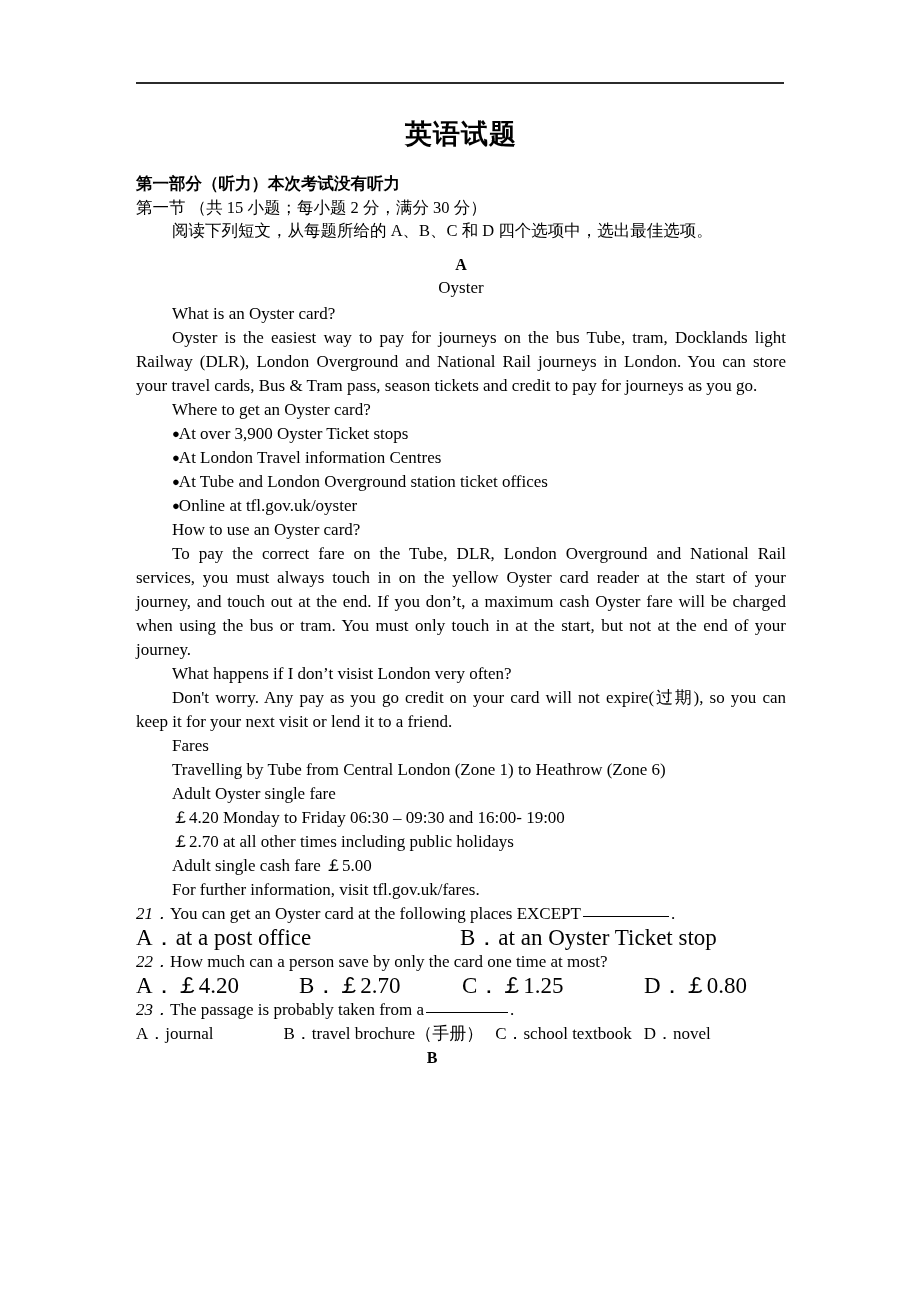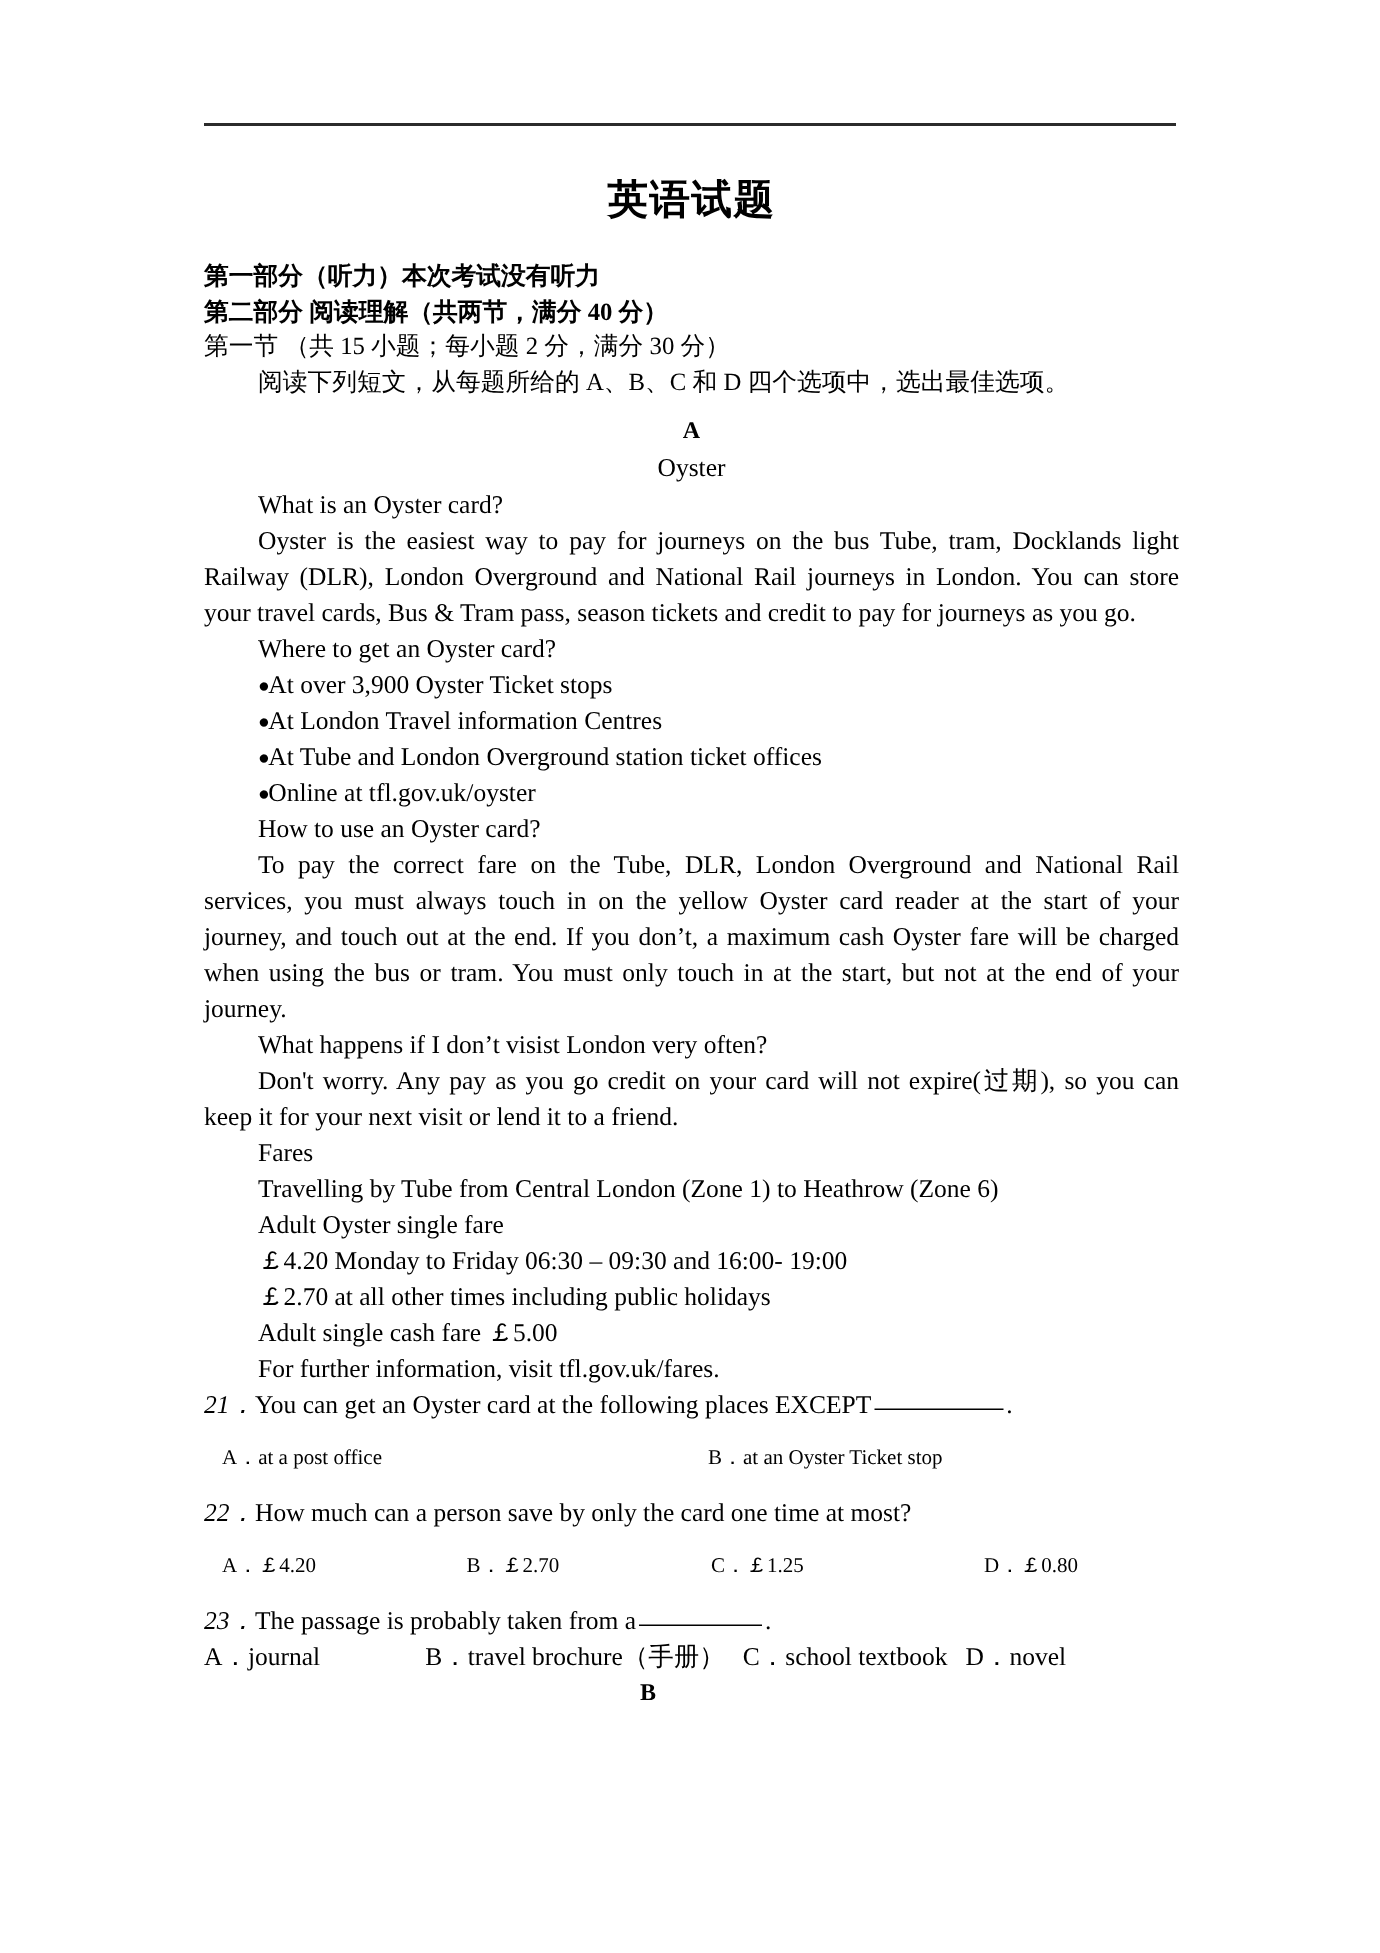--- a/index.html
+++ b/index.html
@@ -118,23 +118,23 @@
     border-bottom: 1px solid #000;
     width: 86px;
     vertical-align: 2px;
     margin: 0 2px;
   }
   .blank.short {
     width: 82px;
   }
   .opt-row {
     position: relative;
-    font-size: 14px;
-    line-height: 24px;
-    margin: 12px;
+    font-size: 23px;
+    line-height: 24px;
+    margin: 0;
     height: 24px;
     white-space: nowrap;
   }
   .opt {
     position: absolute;
     top: 0;
     white-space: nowrap;
   }
   .opt-inline {
     font-size: 17px;
@@ -164,21 +164,20 @@
 
 <div class="page">
 
   <div class="header-rule"></div>
 
   <div class="content">
 
     <div class="doc-title">英语试题</div>
 
     <p class="cn-bold">第一部分（听力）本次考试没有听力</p>
-    <p class="cn-bold">第二部分   阅读理解（共两节，满分 40 分）</p>
     <p class="cn-line">第一节 （共 15 小题；每小题 2 分，满分 30 分）</p>
     <p class="cn-indent">阅读下列短文，从每题所给的 A、B、C 和 D 四个选项中，选出最佳选项。</p>
 
     <p class="sec-letter">A</p>
     <p class="sec-sub">Oyster</p>
 
     <p class="line">What is an Oyster card?</p>
 
     <p class="para">Oyster is the easiest way to pay for journeys on the bus Tube, tram, Docklands light Railway (DLR), London Overground and National Rail journeys in London. You can store your travel cards, Bus &amp; Tram pass, season tickets and credit to pay for journeys as you go.</p>
 

